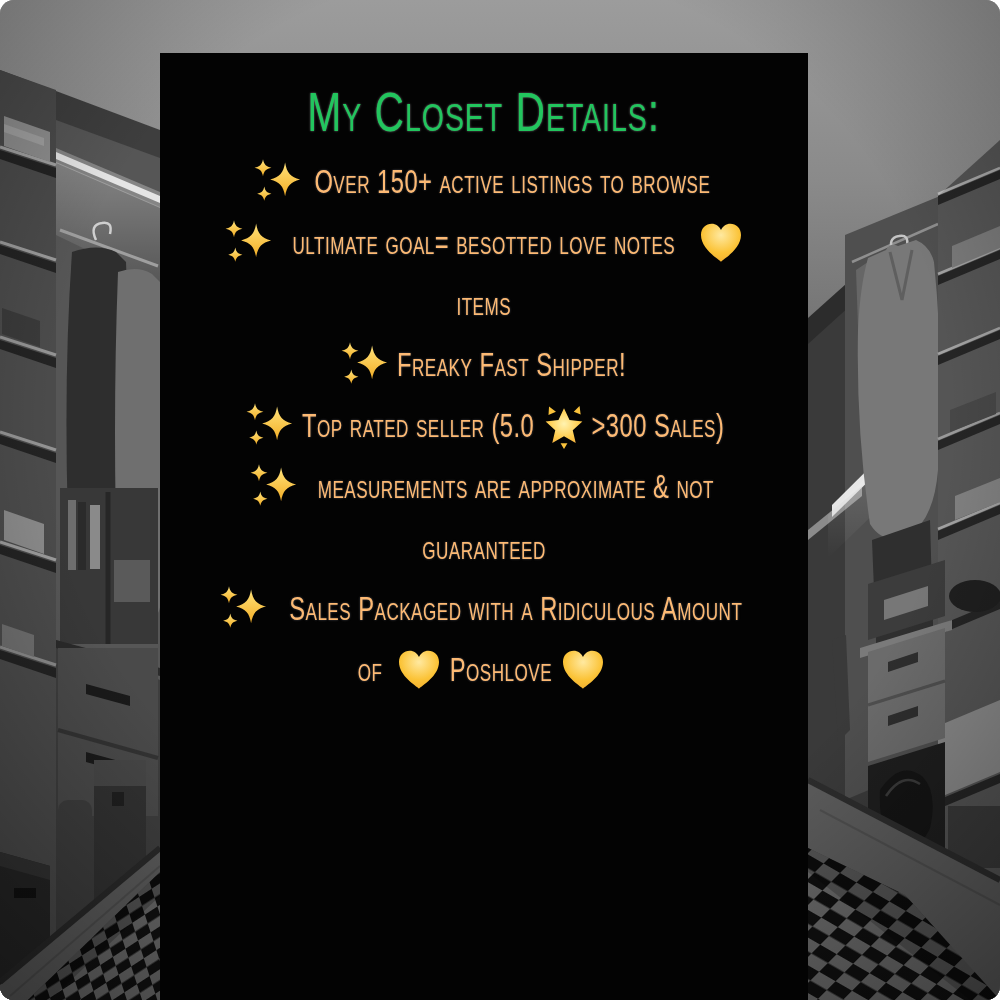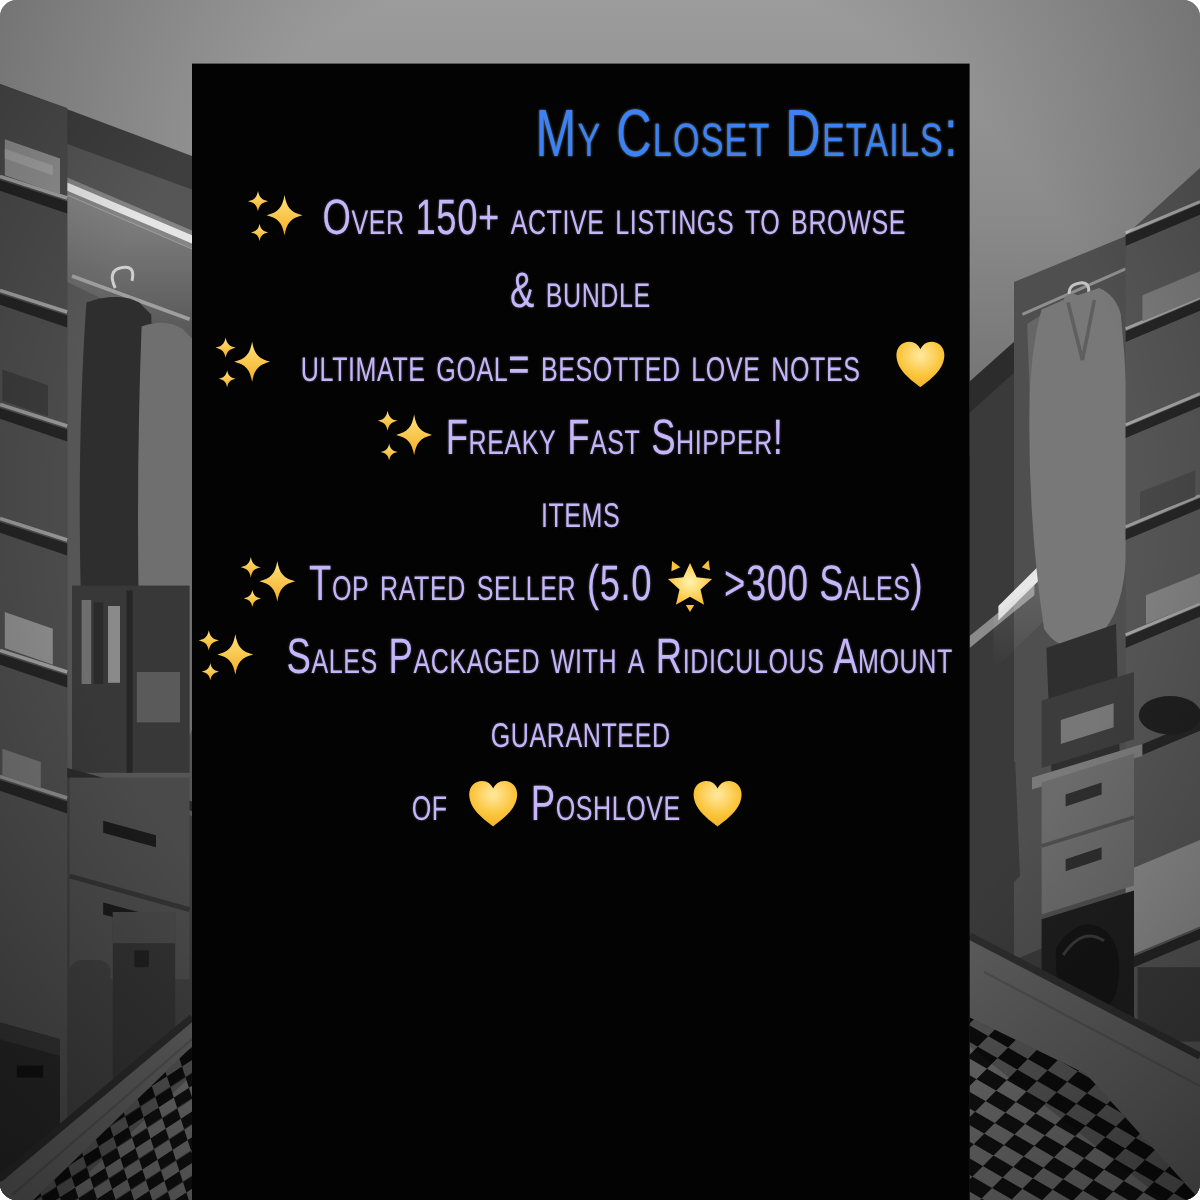--- a/index.html
+++ b/index.html
@@ -2,25 +2,25 @@
 <html><head>
 <meta charset="utf-8">
 <style>
   html,body{margin:0;padding:0;background:#ffffff;}
   .scene{position:relative;width:1000px;height:1000px;border-radius:14px;overflow:hidden;
          font-family:"Liberation Sans",sans-serif;background:#7d7d7d;}
   .bg{position:absolute;inset:0;}
   .card{position:absolute;left:160px;top:53px;width:648px;height:947px;background:#030303;}
   .content{position:absolute;top:8px;left:0;right:0;}
   .line{display:flex;align-items:center;justify-content:center;height:61px;
-        font-size:32px;font-variant:small-caps;letter-spacing:.5px;
-        color:#c4b5fd;font-weight:400;
+        font-size:25px;font-variant:small-caps;letter-spacing:.5px;
+        color:#fdba74;font-weight:400;
         text-shadow:0 0 2px rgba(226,223,242,.35);}
-  .title{height:78px;padding-top:12px;font-size:43px;color:#3b82f6;letter-spacing:1px;
-         text-shadow:0 0 2px rgba(255,255,255,.45);justify-content:flex-end;}
+  .title{height:78px;padding-top:12px;font-size:43px;color:#22c55e;letter-spacing:1px;
+         text-shadow:0 0 2px rgba(255,255,255,.45);}
   .txt{display:inline-block;white-space:pre;transform:scale(.95,1.3);transform-origin:center;}
   .ic{display:inline-flex;}
   .ic svg{display:block;}
   .ic-sparkles{width:52px;height:52px;margin:0 2px;}
   .ic-heart{width:48px;height:48px;margin:0 4px;}
   .ic-star{width:46px;height:46px;margin:0 1px;}
 </style>
 </head>
 <body>
 
@@ -193,23 +193,20 @@
         </linearGradient>
       </defs>
       <path fill="url(#spg)" d="M27 5 C28.3 13 31.2 16.2 38.5 18 C31.2 19.8 28.3 23 27 31 C25.7 23 22.8 19.8 15.5 18 C22.8 16.2 25.7 13 27 5 Z"></path>
       <path fill="url(#spg)" d="M10 2.5 C10.8 6.8 12.6 8.2 16.5 9 C12.6 9.8 10.8 11.2 10 15.5 C9.2 11.2 7.4 9.8 3.5 9 C7.4 8.2 9.2 6.8 10 2.5 Z"></path>
       <path fill="url(#spg)" d="M11 23.5 C11.7 27 13 28.2 16.5 29 C13 29.8 11.7 31 11 34.5 C10.3 31 9 29.8 5.5 29 C9 28.2 10.3 27 11 23.5 Z"></path>
     </svg>
   </span>
             <span class="txt">Over 150+ active listings to browse</span>
           </div>
           <div class="line">
-            <span class="txt">&amp; bundle</span>
-          </div>
-          <div class="line">
             <span class="ic ic-sparkles">
     <svg viewBox="0 0 40 40">
       <defs>
         <linearGradient id="spg" x1="0" y1="0" x2="0" y2="1">
           <stop offset="0" stop-color="#ffe27a"></stop>
                     <stop offset="1" stop-color="#f3ae26"></stop>
         </linearGradient>
       </defs>
       <path fill="url(#spg)" d="M27 5 C28.3 13 31.2 16.2 38.5 18 C31.2 19.8 28.3 23 27 31 C25.7 23 22.8 19.8 15.5 18 C22.8 16.2 25.7 13 27 5 Z"></path>
       <path fill="url(#spg)" d="M10 2.5 C10.8 6.8 12.6 8.2 16.5 9 C12.6 9.8 10.8 11.2 10 15.5 C9.2 11.2 7.4 9.8 3.5 9 C7.4 8.2 9.2 6.8 10 2.5 Z"></path>
@@ -224,37 +221,37 @@
           <stop offset="0" stop-color="#ffe9a0"></stop>
                     <stop offset=".55" stop-color="#fbc337"></stop>
                     <stop offset="1" stop-color="#eda62c"></stop>
         </radialGradient>
       </defs>
       <path fill="url(#htg)" d="M18 32 C16 30 3 22.5 3 12 C3 6.8 6.8 3.6 11 3.6 C14.2 3.6 16.8 5.5 18 8.3 C19.2 5.5 21.8 3.6 25 3.6 C29.2 3.6 33 6.8 33 12 C33 22.5 20 30 18 32 Z"></path>
     </svg>
   </span>
           </div>
           <div class="line">
+            <span class="txt">items</span>
+          </div>
+          <div class="line">
             <span class="ic ic-sparkles">
     <svg viewBox="0 0 40 40">
       <defs>
         <linearGradient id="spg" x1="0" y1="0" x2="0" y2="1">
           <stop offset="0" stop-color="#ffe27a"></stop>
                     <stop offset="1" stop-color="#f3ae26"></stop>
         </linearGradient>
       </defs>
       <path fill="url(#spg)" d="M27 5 C28.3 13 31.2 16.2 38.5 18 C31.2 19.8 28.3 23 27 31 C25.7 23 22.8 19.8 15.5 18 C22.8 16.2 25.7 13 27 5 Z"></path>
       <path fill="url(#spg)" d="M10 2.5 C10.8 6.8 12.6 8.2 16.5 9 C12.6 9.8 10.8 11.2 10 15.5 C9.2 11.2 7.4 9.8 3.5 9 C7.4 8.2 9.2 6.8 10 2.5 Z"></path>
       <path fill="url(#spg)" d="M11 23.5 C11.7 27 13 28.2 16.5 29 C13 29.8 11.7 31 11 34.5 C10.3 31 9 29.8 5.5 29 C9 28.2 10.3 27 11 23.5 Z"></path>
     </svg>
   </span>
             <span class="txt">Freaky Fast Shipper!</span>
-          </div>
-          <div class="line">
-            <span class="txt">items</span>
           </div>
           <div class="line">
             <span class="ic ic-sparkles">
     <svg viewBox="0 0 40 40">
       <defs>
         <linearGradient id="spg" x1="0" y1="0" x2="0" y2="1">
           <stop offset="0" stop-color="#ffe27a"></stop>
                     <stop offset="1" stop-color="#f3ae26"></stop>
         </linearGradient>
       </defs>
@@ -288,24 +285,40 @@
         <linearGradient id="spg" x1="0" y1="0" x2="0" y2="1">
           <stop offset="0" stop-color="#ffe27a"></stop>
                     <stop offset="1" stop-color="#f3ae26"></stop>
         </linearGradient>
       </defs>
       <path fill="url(#spg)" d="M27 5 C28.3 13 31.2 16.2 38.5 18 C31.2 19.8 28.3 23 27 31 C25.7 23 22.8 19.8 15.5 18 C22.8 16.2 25.7 13 27 5 Z"></path>
       <path fill="url(#spg)" d="M10 2.5 C10.8 6.8 12.6 8.2 16.5 9 C12.6 9.8 10.8 11.2 10 15.5 C9.2 11.2 7.4 9.8 3.5 9 C7.4 8.2 9.2 6.8 10 2.5 Z"></path>
       <path fill="url(#spg)" d="M11 23.5 C11.7 27 13 28.2 16.5 29 C13 29.8 11.7 31 11 34.5 C10.3 31 9 29.8 5.5 29 C9 28.2 10.3 27 11 23.5 Z"></path>
     </svg>
   </span>
+            <span class="txt"> measurements are approximate &amp; not</span>
+          </div>
+          <div class="line">
+            <span class="txt">guaranteed</span>
+          </div>
+          <div class="line">
+            <span class="ic ic-sparkles">
+    <svg viewBox="0 0 40 40">
+      <defs>
+        <linearGradient id="spg" x1="0" y1="0" x2="0" y2="1">
+          <stop offset="0" stop-color="#ffe27a"></stop>
+                    <stop offset="1" stop-color="#f3ae26"></stop>
+        </linearGradient>
+      </defs>
+      <path fill="url(#spg)" d="M27 5 C28.3 13 31.2 16.2 38.5 18 C31.2 19.8 28.3 23 27 31 C25.7 23 22.8 19.8 15.5 18 C22.8 16.2 25.7 13 27 5 Z"></path>
+      <path fill="url(#spg)" d="M10 2.5 C10.8 6.8 12.6 8.2 16.5 9 C12.6 9.8 10.8 11.2 10 15.5 C9.2 11.2 7.4 9.8 3.5 9 C7.4 8.2 9.2 6.8 10 2.5 Z"></path>
+      <path fill="url(#spg)" d="M11 23.5 C11.7 27 13 28.2 16.5 29 C13 29.8 11.7 31 11 34.5 C10.3 31 9 29.8 5.5 29 C9 28.2 10.3 27 11 23.5 Z"></path>
+    </svg>
+  </span>
             <span class="txt"> Sales Packaged with a Ridiculous Amount</span>
-          </div>
-          <div class="line">
-            <span class="txt">guaranteed</span>
           </div>
           <div class="line">
             <span class="txt">of </span>
             <span class="ic ic-heart">
     <svg viewBox="0 0 36 36">
       <defs>
         <radialGradient id="htg" cx="50%" cy="30%" r="85%">
           <stop offset="0" stop-color="#ffe9a0"></stop>
                     <stop offset=".55" stop-color="#fbc337"></stop>
                     <stop offset="1" stop-color="#eda62c"></stop>

